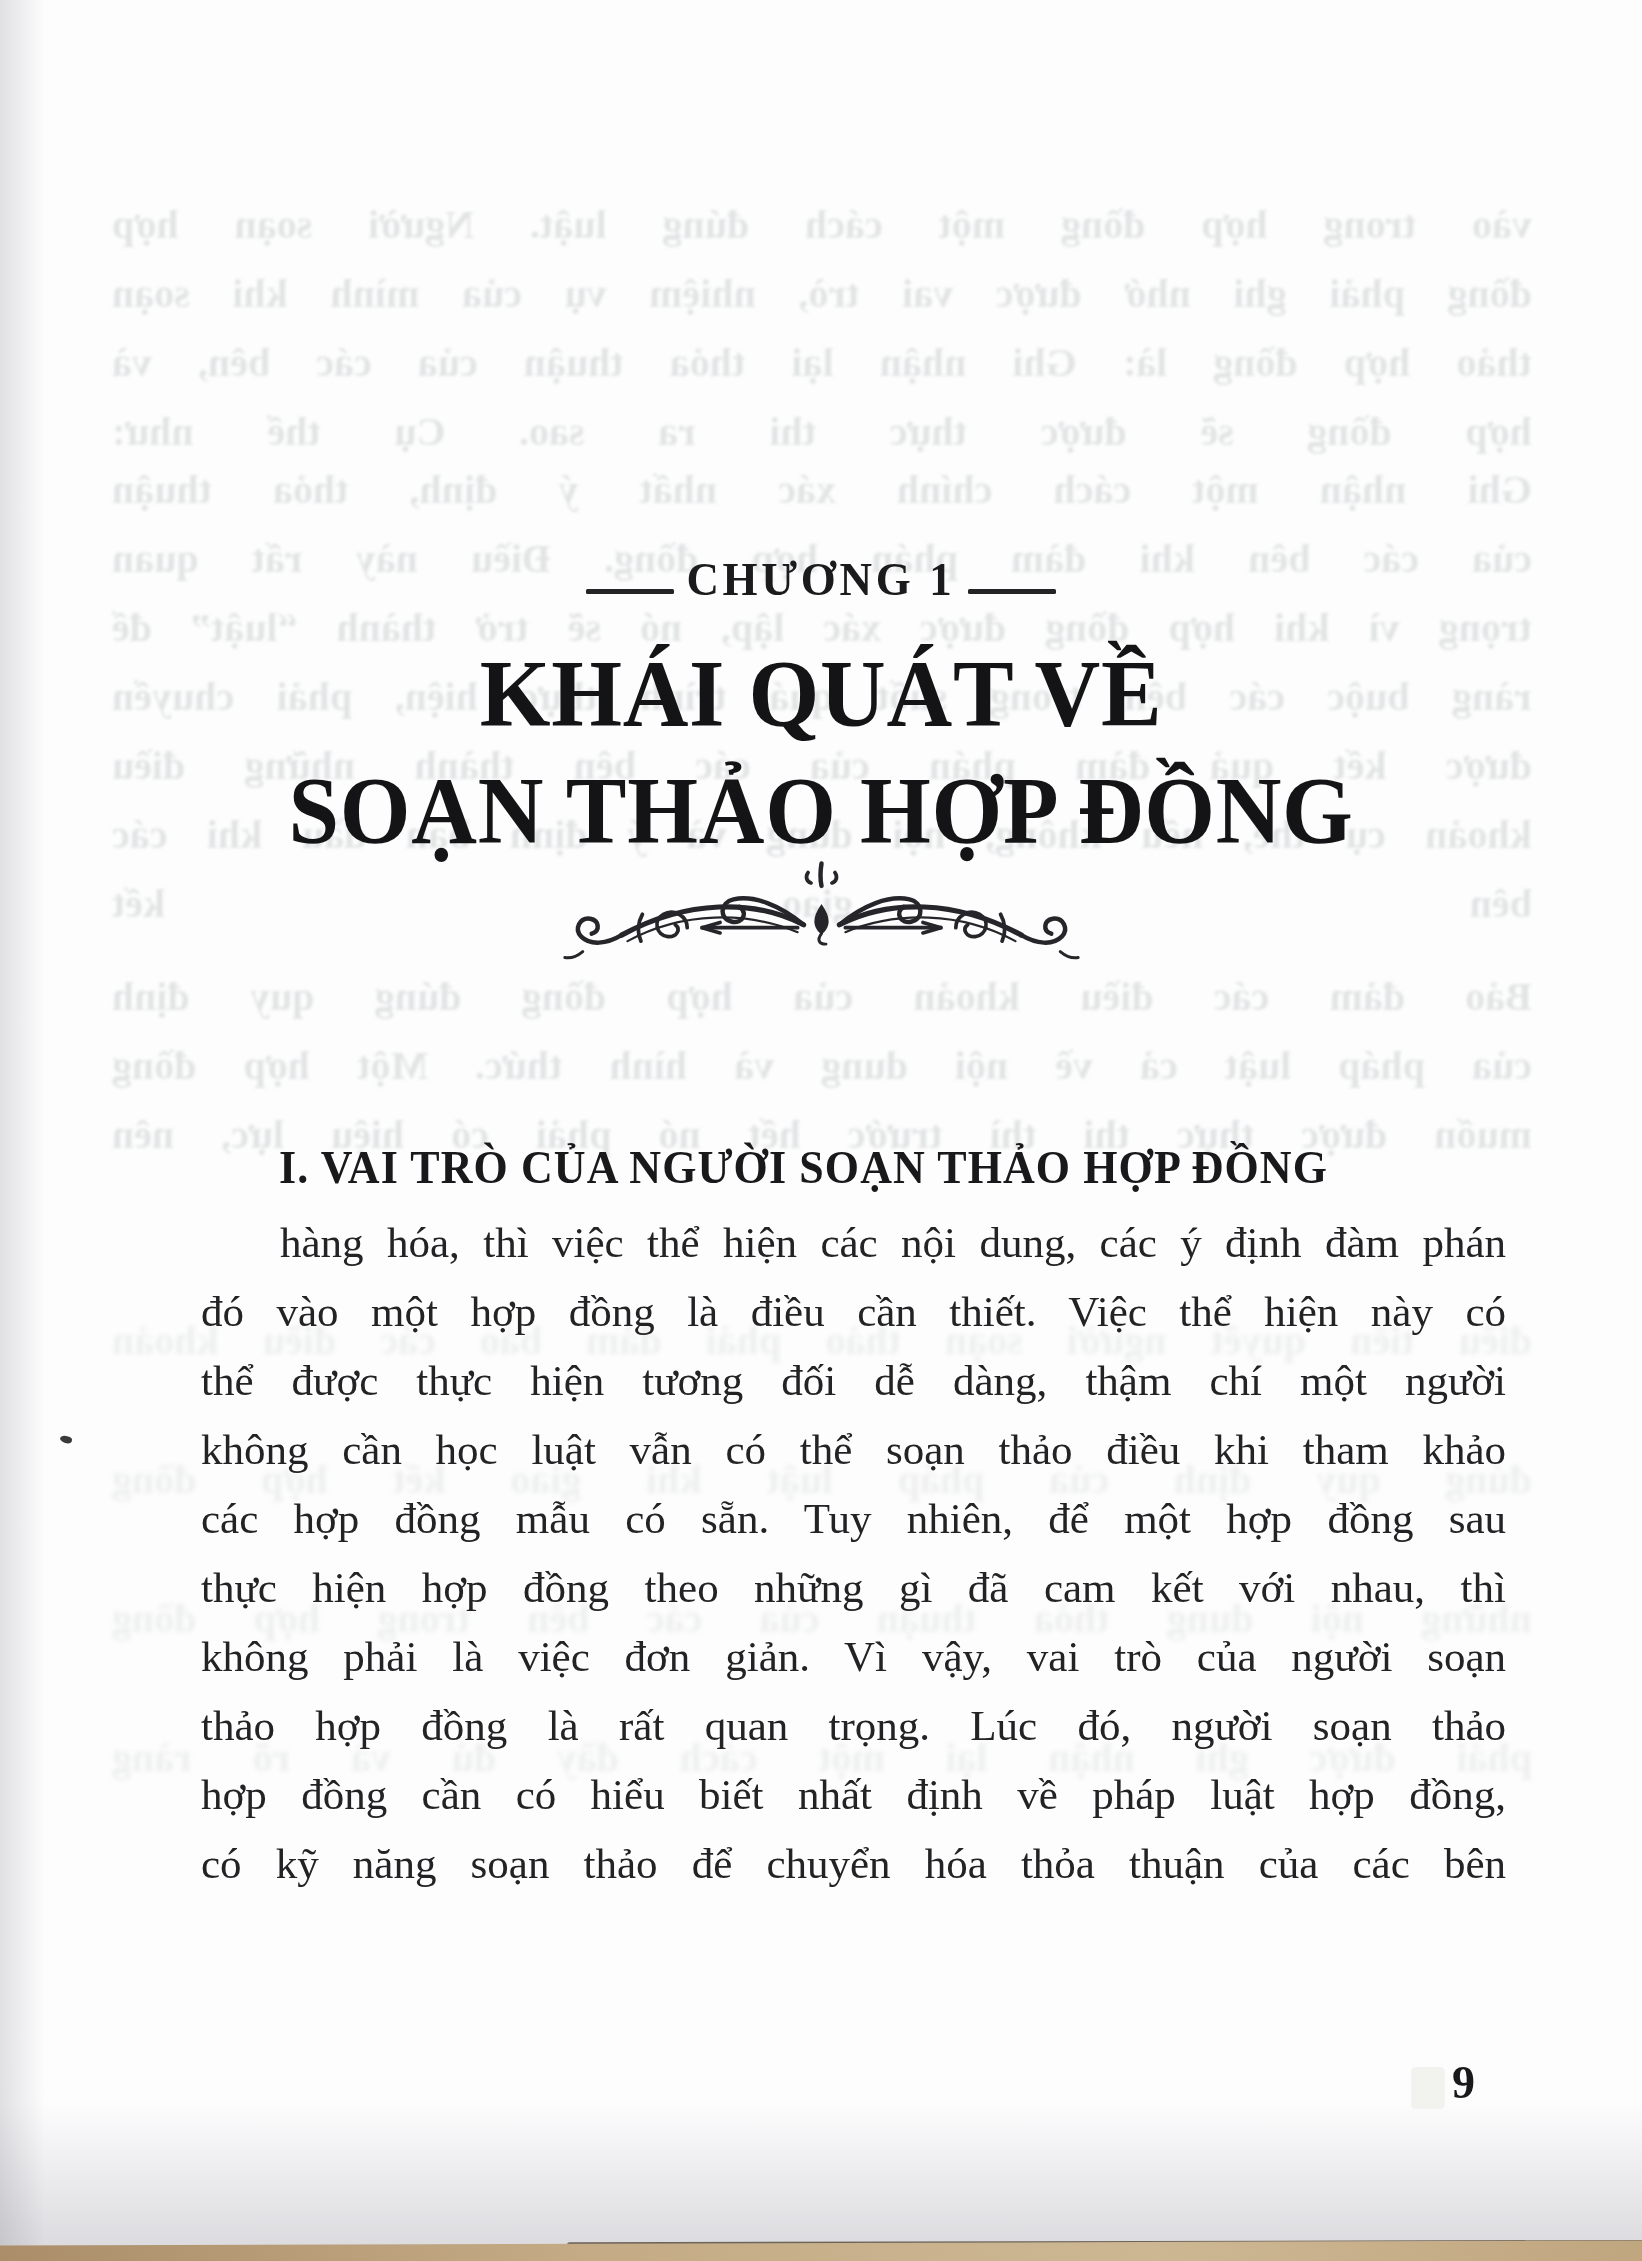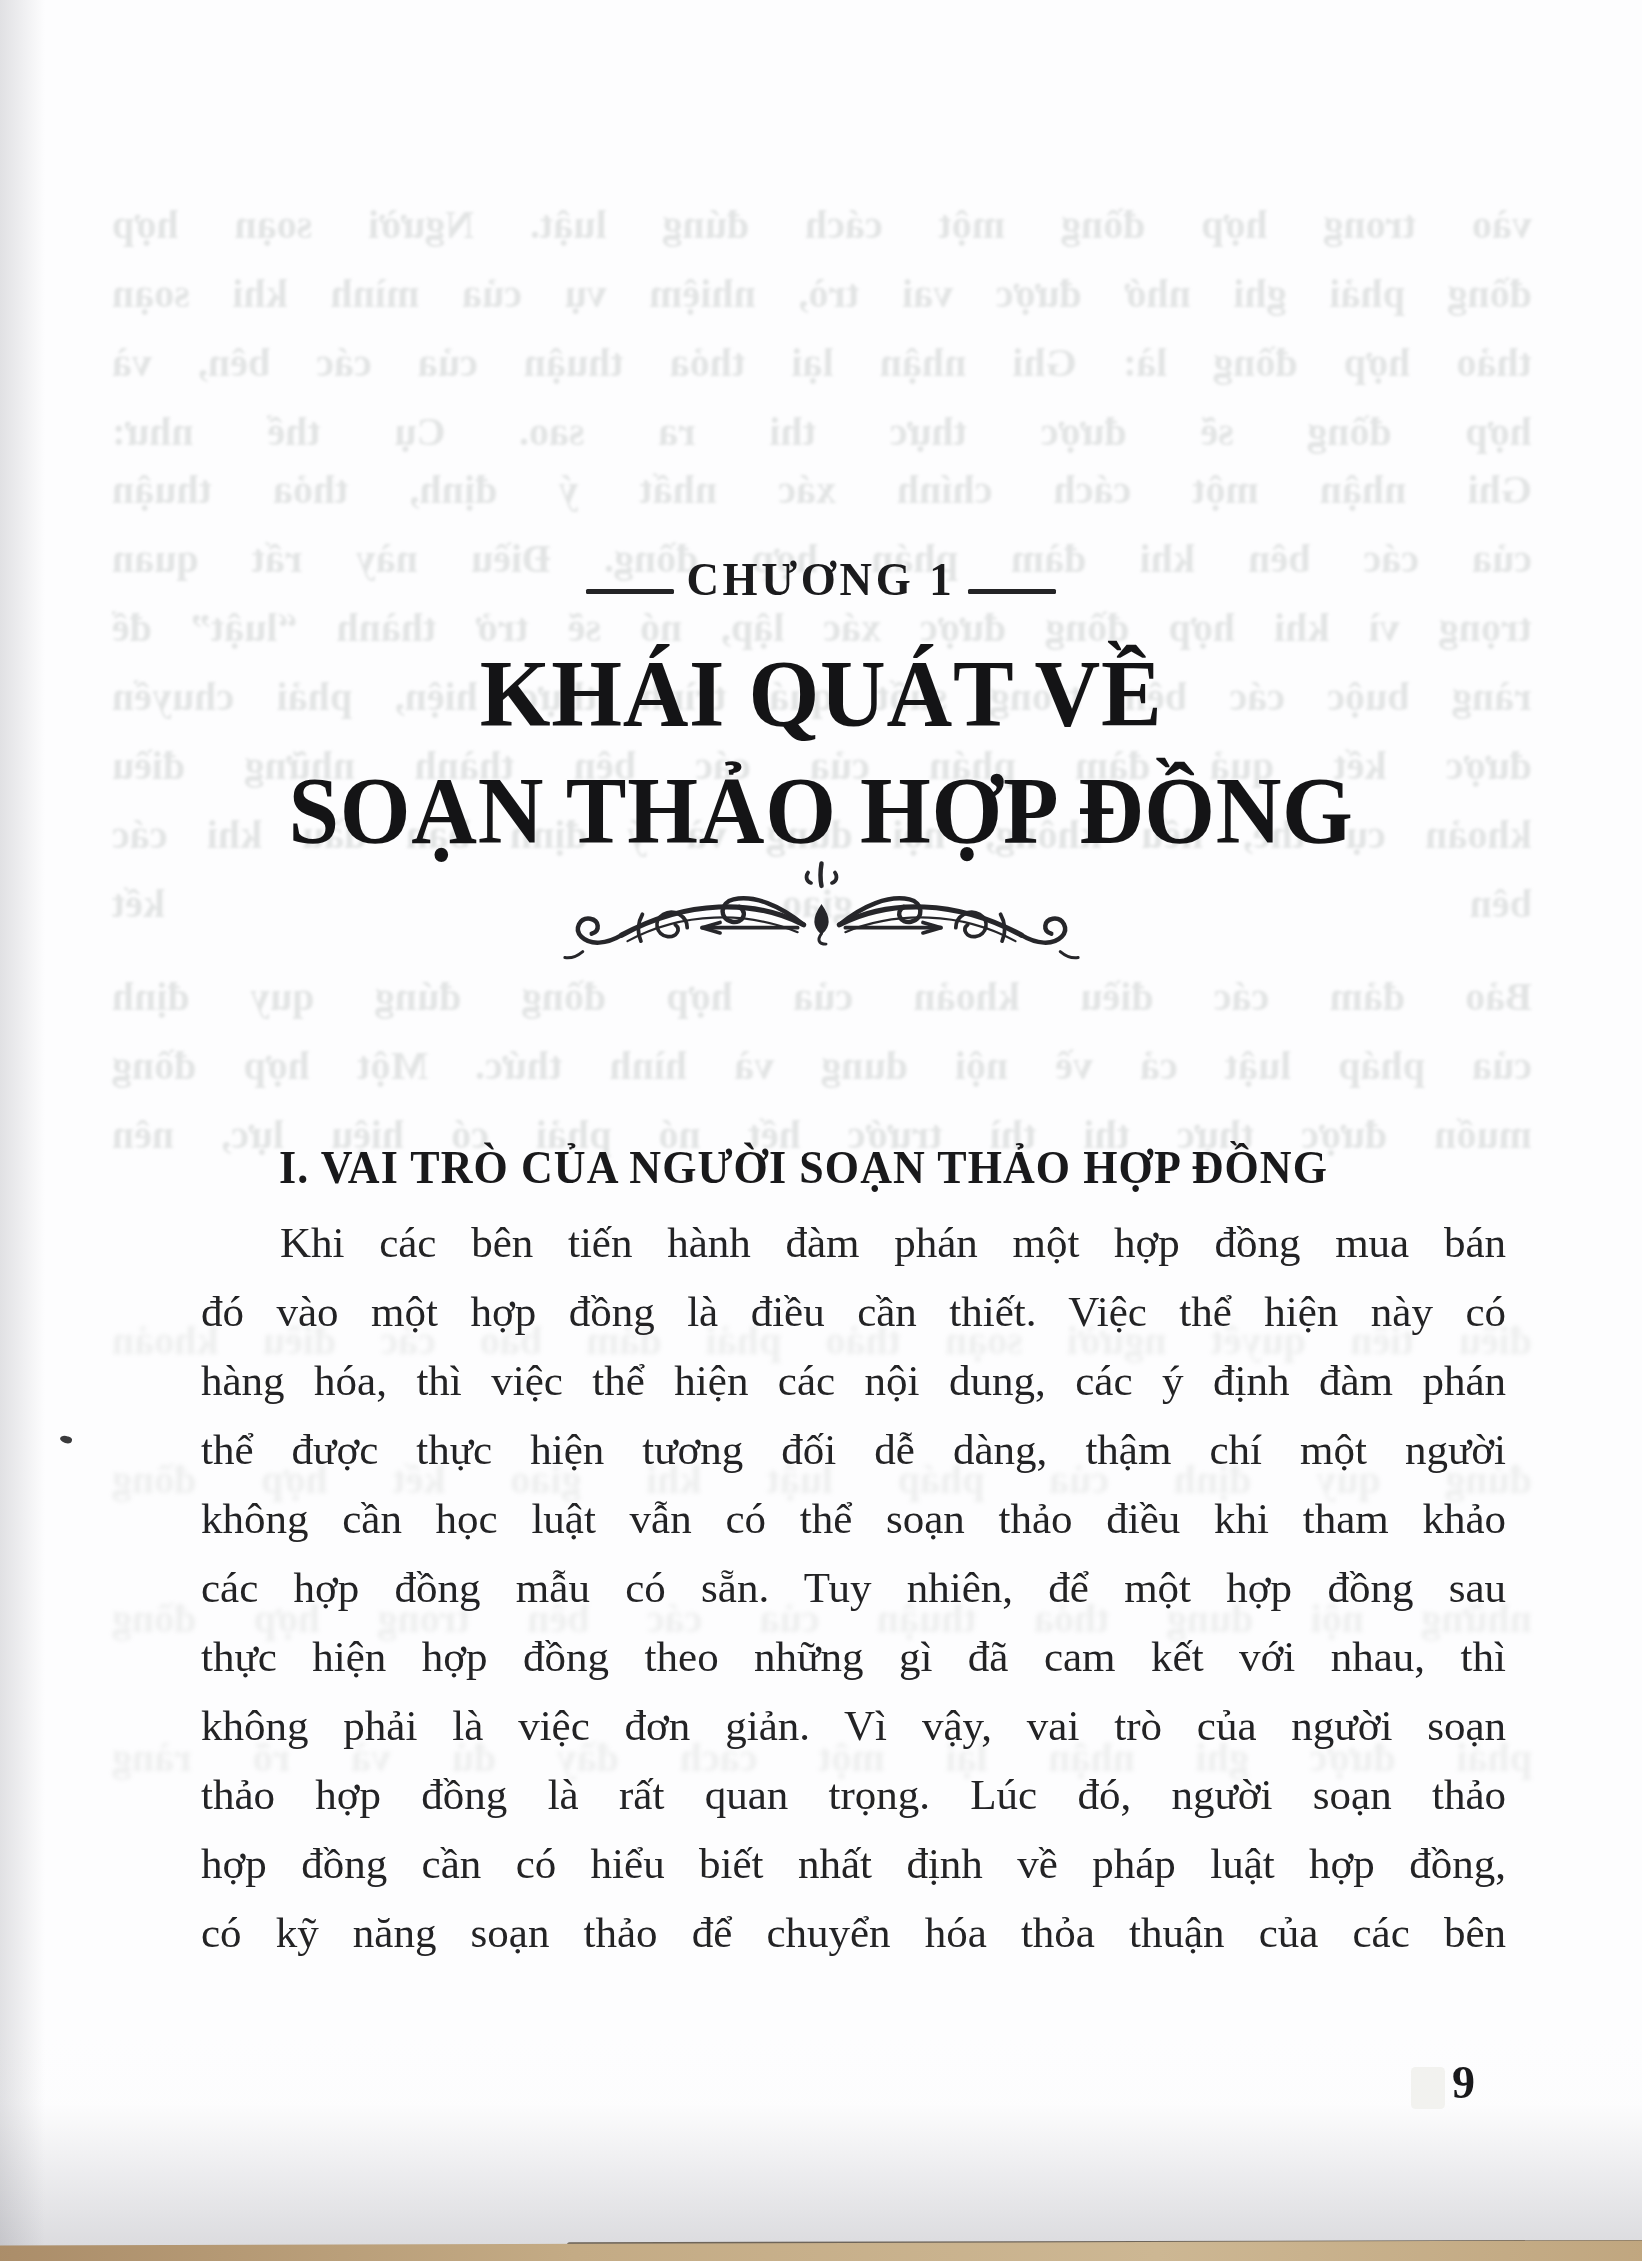--- a/index.html
+++ b/index.html
@@ -180,23 +180,22 @@
         <path d="M620 78 Q630 96 622 114" stroke-width="5"></path>
         <path d="M648 106 C668 118 690 120 702 108 C712 98 704 82 690 84 C678 86 676 100 688 104" stroke-width="6"></path>
         <path d="M700 128 Q712 138 724 136" stroke-width="4"></path>
       </g>
     </svg>
   </div>
 
   <div class="section-heading">I. VAI TRÒ CỦA NGƯỜI SOẠN THẢO HỢP ĐỒNG</div>
 
   <div class="body-text">
-      <div class="bline">Khi các bên tiến hành đàm phán một hợp đồng mua bán</div>
+      <div class="bline">hàng hóa, thì việc thể hiện các nội dung, các ý định đàm phán</div>
       <div class="bline">đó vào một hợp đồng là điều cần thiết. Việc thể hiện này có</div>
-      <div class="bline">hàng hóa, thì việc thể hiện các nội dung, các ý định đàm phán</div>
       <div class="bline">thể được thực hiện tương đối dễ dàng, thậm chí một người</div>
       <div class="bline">không cần học luật vẫn có thể soạn thảo điều khi tham khảo</div>
       <div class="bline">các hợp đồng mẫu có sẵn. Tuy nhiên, để một hợp đồng sau</div>
       <div class="bline">thực hiện hợp đồng theo những gì đã cam kết với nhau, thì</div>
       <div class="bline">không phải là việc đơn giản. Vì vậy, vai trò của người soạn</div>
       <div class="bline">thảo hợp đồng là rất quan trọng. Lúc đó, người soạn thảo</div>
       <div class="bline">hợp đồng cần có hiểu biết nhất định về pháp luật hợp đồng,</div>
       <div class="bline">có kỹ năng soạn thảo để chuyển hóa thỏa thuận của các bên</div>
     </div>
 

